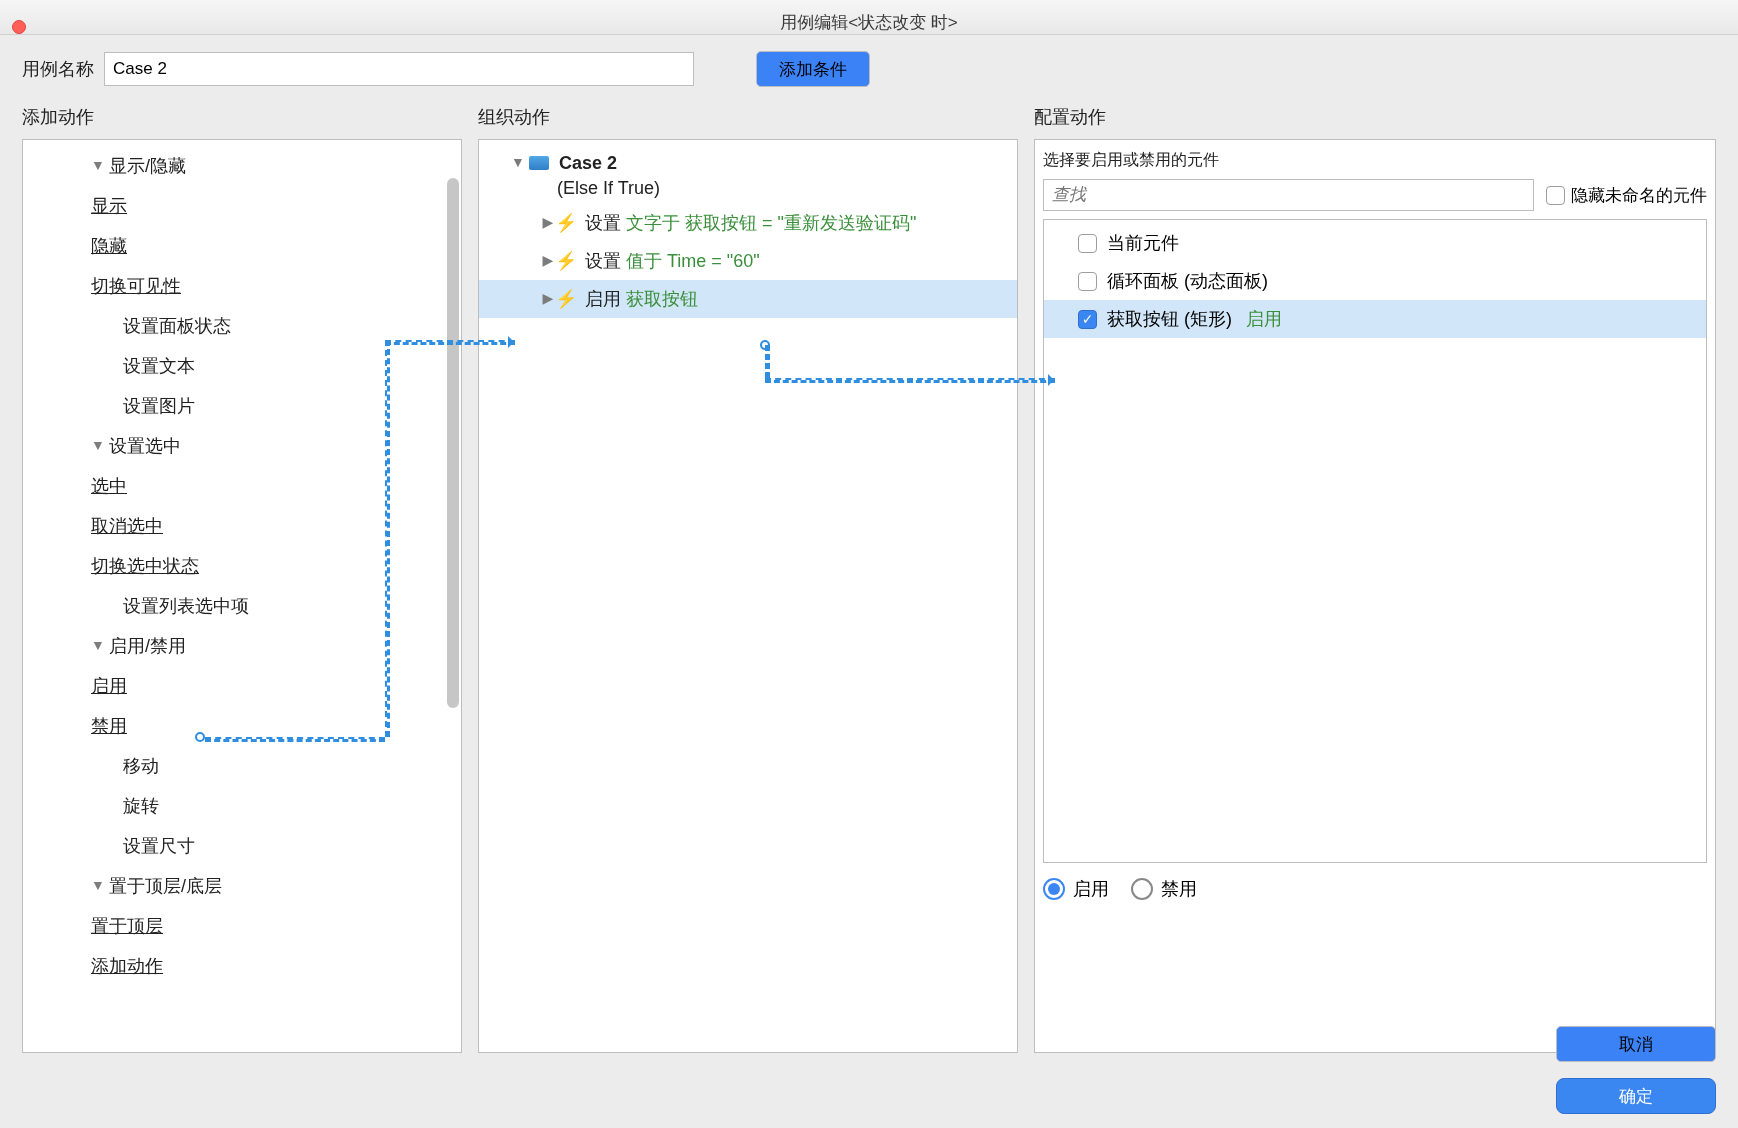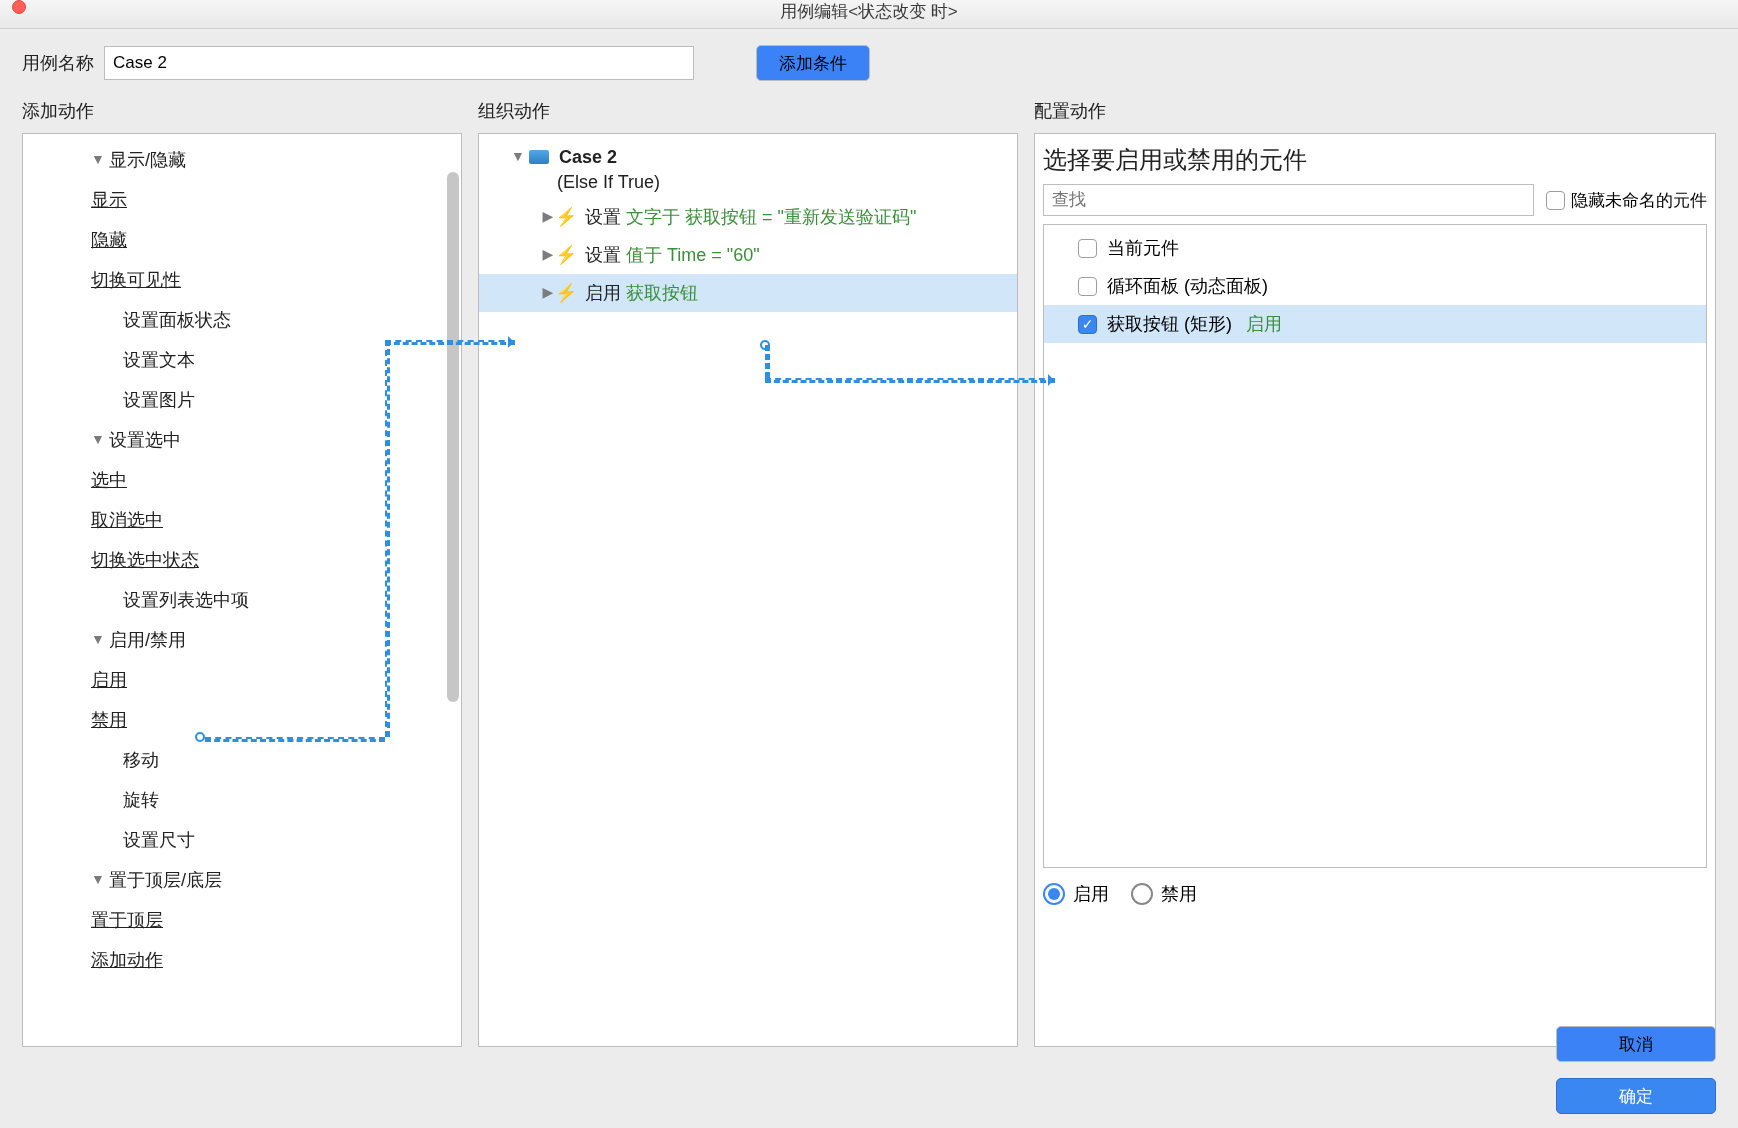--- a/index.html
+++ b/index.html
@@ -6,25 +6,25 @@
     body {
       font-family: -apple-system, "Helvetica Neue", "PingFang SC", "Microsoft YaHei", sans-serif;
       font-size: 16px;
       background: #ececec;
       width: 1738px;
       height: 1128px;
       overflow: hidden;
       position: relative;
     }
     .titlebar {
-      height: 29px;
+      height: 35px;
       background: linear-gradient(#f6f6f6, #e8e8e8);
       border-bottom: 1px solid #d0d0d0;
       display: flex;
-      align-items: flex-start;
+      align-items: flex-end;
       padding-left: 12px;
       position: relative;
     }
     .traffic-dot {
       width: 14px; height: 14px; border-radius: 50%;
       background: #ff5f57;
       border: 1px solid #e24640;
     }
     .title-text {
       position: absolute;
@@ -57,20 +57,21 @@
       background: #3b82f6;
       border: 1px solid #bdbdbd;
       border-radius: 5px;
       font-size: 17px;
       cursor: default;
     }
     .btn.primary {
       background: #3b87f2;
       color: #fff;
       border-color: #2f6fd1;
+      border-radius: 8px;
     }
     .columns {
       display: flex;
       gap: 16px;
       padding: 12px 22px 0 22px;
       height: 960px;
     }
     .col {
       flex: 1;
       display: flex;
@@ -145,32 +146,33 @@
       margin-right: 10px;
       color: #6e6e6e;
       display:inline-flex;align-items:center;justify-content:center;
       font-size: 18px;
     }
     .action-row .k { color:#222; }
     .action-row .g { color:#3a8f3a; }
     .action-row.sel { background:#d1e6f8; }
 
     .config-head {
-      font-size: 24px; color:#222;
+      font-size: 16px; color:#222;
       padding: 4px 8px 8px 8px;
     }
     .config-search-row {
       display:flex; align-items:center; gap:12px;
       padding: 0 8px;
       margin-bottom: 8px;
     }
     .search-input {
       flex:1; height:32px; font-size:17px; padding:2px 8px;
       border:1px solid #bdbdbd; background:#fff;
       color:#888;
+      font-style:italic;
     }
     .chk-inline { display:flex; align-items:center; gap:6px; font-size:17px; }
     .chk-box {
       width:19px; height:19px; border:1px solid #9d9d9d; border-radius:4px; background:#fff;
       display:inline-flex;align-items:center;justify-content:center;
     }
     .chk-box.checked { background:#3b87f2; border-color:#2f6fd1; color:#fff; font-size:14px; }
     .comp-list {
       border:1px solid #bdbdbd;
       height: 644px;

